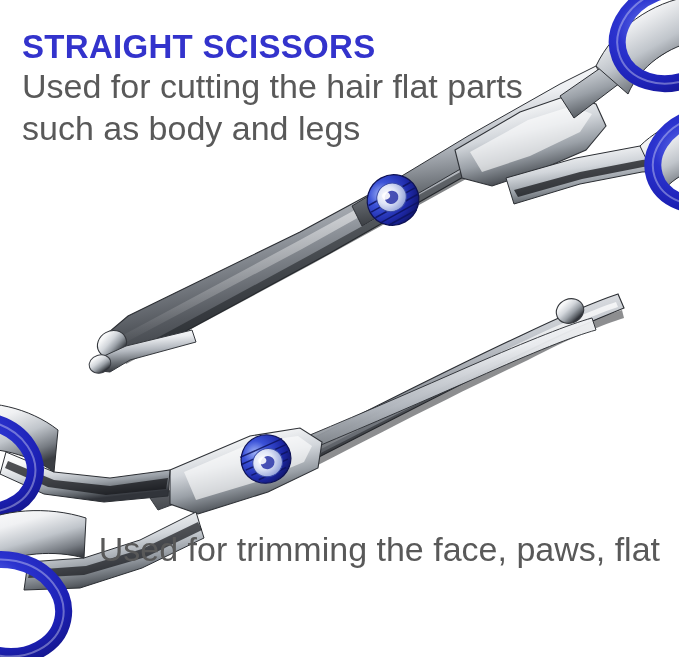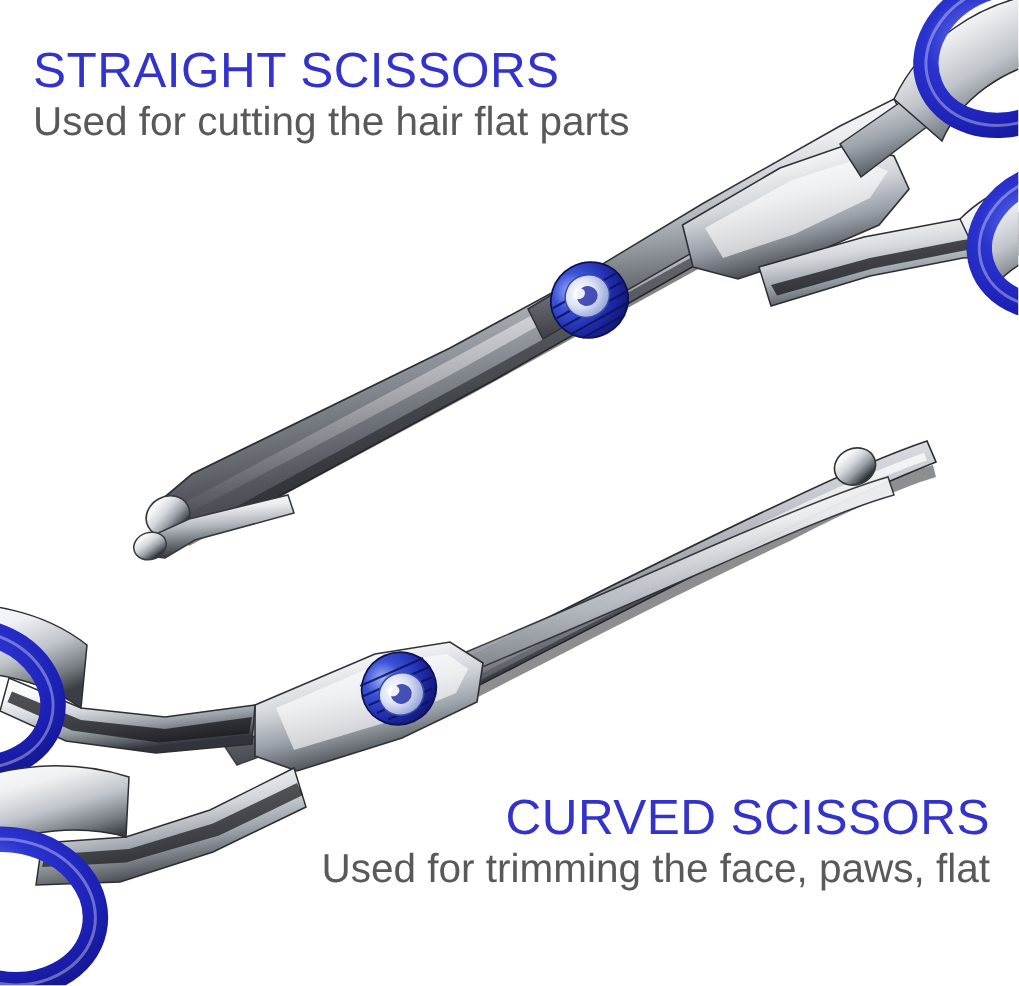--- a/index.html
+++ b/index.html
@@ -13,29 +13,29 @@
     height: 657px;
     background: #ffffff;
     overflow: hidden;
     font-family: "Liberation Sans", sans-serif;
   }
 
   
   .caption { position: absolute; }
 
   .caption-heading {
-    font-weight: normal;
+    font-weight: bold;
     font-size: 33px;
     letter-spacing: 0.3px;
     color: #3333cc;
     white-space: nowrap;
     line-height: 1.05;
   }
   .caption-line {
-    font-size: 27px;
+    font-size: 34px;
     color: #595959;
     white-space: nowrap;
     line-height: 1.25;
   }
 
   #caption-straight {
     left: 22px;
     top: 30px;
     text-align: left;
   }
@@ -221,20 +221,20 @@
         <ellipse cx="0" cy="4" rx="15" ry="14" fill="url(#screwCore)" stroke="#3a4aa8" stroke-width="1"></ellipse>
         <ellipse cx="0" cy="4" rx="7" ry="6.5" fill="#2a34a8" opacity="0.85"></ellipse>
         <ellipse cx="-4" cy="0" rx="4" ry="3.5" fill="#ffffff" opacity="0.9"></ellipse>
       </g>
     </g>
   </svg>
 
   <div class="caption" id="caption-straight">
     <div class="caption-heading">STRAIGHT SCISSORS</div>
     <div class="caption-line">Used for cutting the hair flat parts</div>
+    <div class="caption-line">such as body and legs</div>
   </div>
 
   <div class="caption" id="caption-curved">
-    <div class="caption-heading">CURVED SCISSORS</div>
     <div class="caption-line">Used for trimming the face, paws, flat</div>
   </div>
 
 </div>
 
 </body></html>

